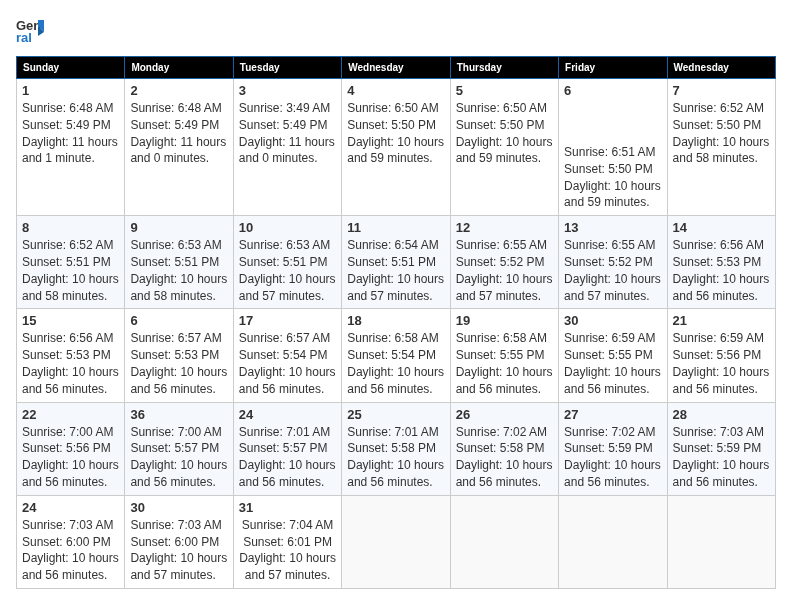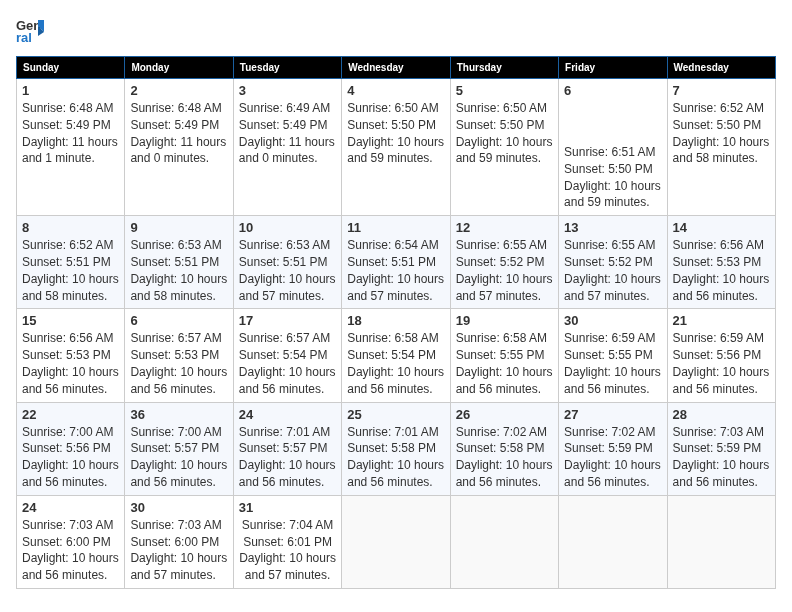--- a/index.html
+++ b/index.html
@@ -132,21 +132,21 @@
         </td>
         <td>
           <span class="day-number">2</span>
           <div class="day-info" style="white-space: pre-line;">Sunrise: 6:48 AM
 Sunset: 5:49 PM
 Daylight: 11 hours
 and 0 minutes.</div>
         </td>
         <td>
           <span class="day-number">3</span>
-          <div class="day-info" style="white-space: pre-line;">Sunrise: 6:49 AM
+          <div class="day-info" style="white-space: pre-line;">Sunrise: 3:49 AM
 Sunset: 5:49 PM
 Daylight: 11 hours
 and 0 minutes.</div>
         </td>
         <td>
           <span class="day-number">4</span>
           <div class="day-info" style="white-space: pre-line;">Sunrise: 6:50 AM
 Sunset: 5:50 PM
 Daylight: 10 hours
 and 59 minutes.</div>

